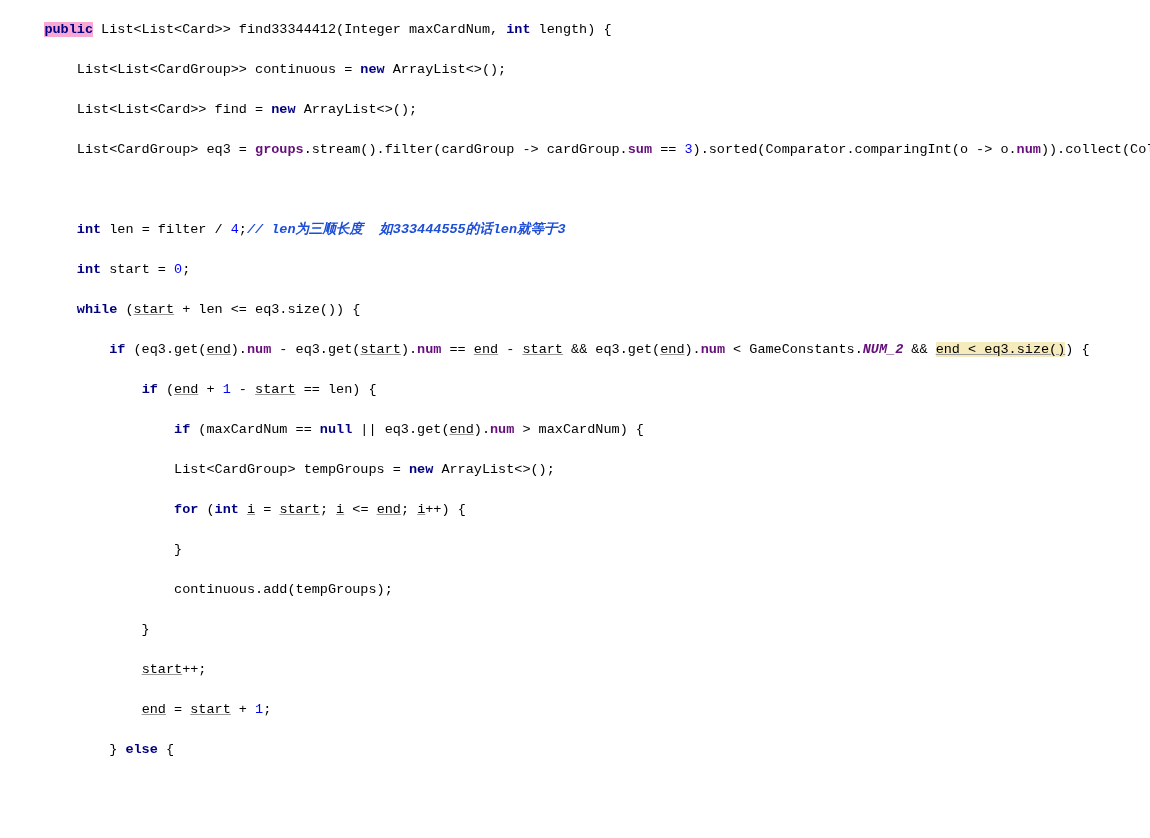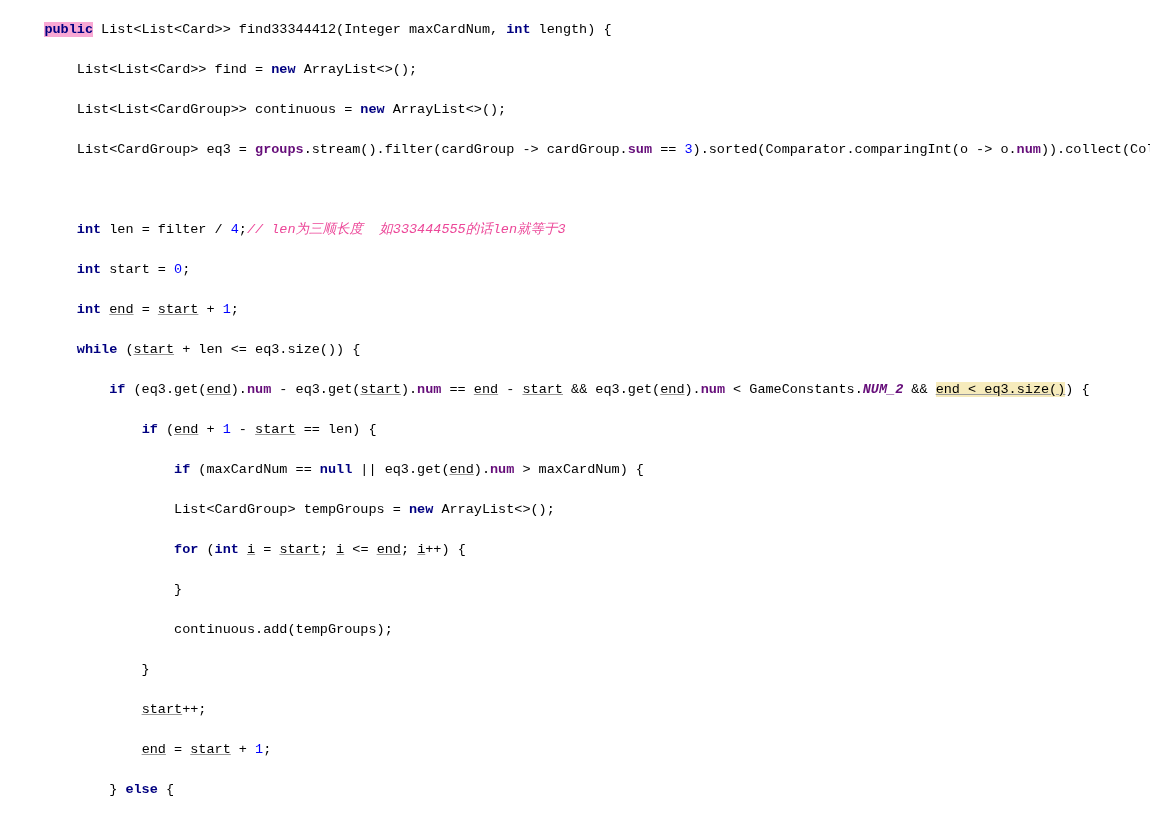--- a/index.html
+++ b/index.html
@@ -11,45 +11,44 @@
       color: #000;
       padding: 0 0 0 12px;
       position: relative;
     }
     .code { white-space: pre; }
     .kw { color: #000080; font-weight: bold; }
     .num { color: #0000ff; }
     .static { color: #660e7a; font-weight: bold; font-style: italic; }
     .field { color: #660e7a; font-weight: bold; text-align: right; }
     .italicm { }
-    .comment { color: #ec4899; font-style: italic; }
+    .comment { color: #1d4ed8; font-style: italic; font-weight: bold; }
     .hl { background: #f9a8d4; }
     .warn { background: #f6ebbc; }
     .underline { text-decoration: underline; text-decoration-color: #999; }
     .gutter {
       position: absolute;
       left: 0; top: 0; bottom: 0;
       width: 8px;
       background: #fff;
     }
   </style>
 </head>
 <body>
 
 <div class="gutter"></div>
 
 <div class="code">
 <div>    <span class="hl"><span class="kw">public</span></span><span> List&lt;List&lt;Card&gt;&gt; find33344412(Integer maxCardNum, </span><span class="kw">int</span><span> length) {</span></div>
+<div>    <span>    List&lt;List&lt;CardGroup&gt;&gt; continuous = </span><span class="kw">new</span><span> ArrayList&lt;&gt;();</span></div>
 <div>    <span>    List&lt;List&lt;Card&gt;&gt; find = </span><span class="kw">new</span><span> ArrayList&lt;&gt;();</span></div>
-<div>    <span>    List&lt;List&lt;CardGroup&gt;&gt; continuous = </span><span class="kw">new</span><span> ArrayList&lt;&gt;();</span></div>
 <div>    <span>    List&lt;CardGroup&gt; eq3 = </span><span class="field">groups</span><span>.stream().filter(cardGroup -&gt; cardGroup.</span><span class="field">sum</span><span> == </span><span class="num">3</span><span>).sorted(Comparator.</span><span class="italicm">comparingInt</span><span>(o -&gt; o.</span><span class="field">num</span><span>)).collect(Collectors.</span></div>
 <div> </div>
 <div>        <span class="kw">int</span><span> len = filter / </span><span class="num">4</span><span>;</span><span class="comment">// len为三顺长度  如333444555的话len就等于3</span></div>
 <div>        <span class="kw">int</span><span> start = </span><span class="num">0</span><span>;</span></div>
-<div>        <span class="kw">int</span><span> </span><span class="underline">end</span><span> = </span><span class="underline">start</span><span> + </span><span class="num">1</span><span>;</span></div>
 <div>        <span class="kw">while</span><span> (</span><span class="underline">start</span><span> + len &lt;= eq3.size()) {</span></div>
 <div>            <span class="kw">if</span><span> (eq3.get(</span><span class="underline">end</span><span>).</span><span class="field">num</span><span> - eq3.get(</span><span class="underline">start</span><span>).</span><span class="field">num</span><span> == </span><span class="underline">end</span><span> - </span><span class="underline">start</span><span> &amp;&amp; eq3.get(</span><span class="underline">end</span><span>).</span><span class="field">num</span><span> &lt; GameConstants.</span><span class="static">NUM_2</span><span> &amp;&amp; </span><span class="warn"><span class="underline">end &lt; eq3.size()</span></span><span>) {</span></div>
 <div>                <span class="kw">if</span><span> (</span><span class="underline">end</span><span> + </span><span class="num">1</span><span> - </span><span class="underline">start</span><span> == len) {</span></div>
 <div>                    <span class="kw">if</span><span> (maxCardNum == </span><span class="kw">null</span><span> || eq3.get(</span><span class="underline">end</span><span>).</span><span class="field">num</span><span> &gt; maxCardNum) {</span></div>
 <div><span>                    List&lt;CardGroup&gt; tempGroups = </span><span class="kw">new</span><span> ArrayList&lt;&gt;();</span></div>
 <div>                    <span class="kw">for</span><span> (</span><span class="kw">int</span><span> </span><span class="underline">i</span><span> = </span><span class="underline">start</span><span>; </span><span class="underline">i</span><span> &lt;= </span><span class="underline">end</span><span>; </span><span class="underline">i</span><span>++) {</span></div>
 <div>                    }</div>
 <div>                    continuous.add(tempGroups);</div>
 <div>                }</div>
 <div><span>                </span><span class="underline">start</span><span>++;</span></div>

